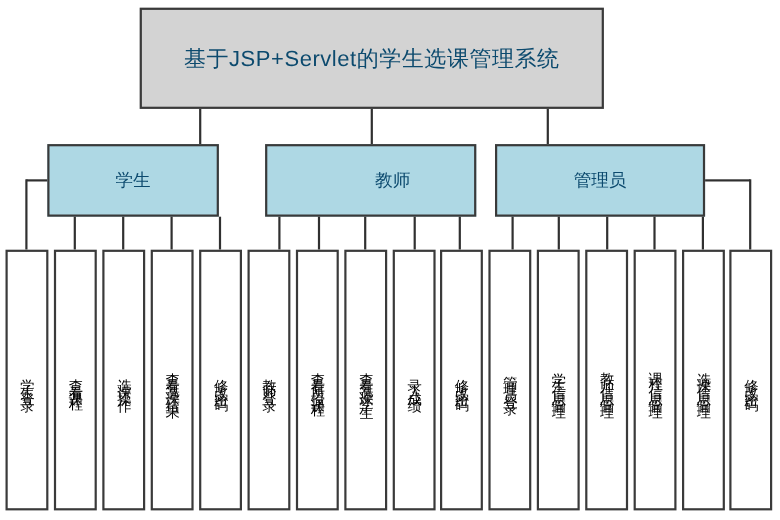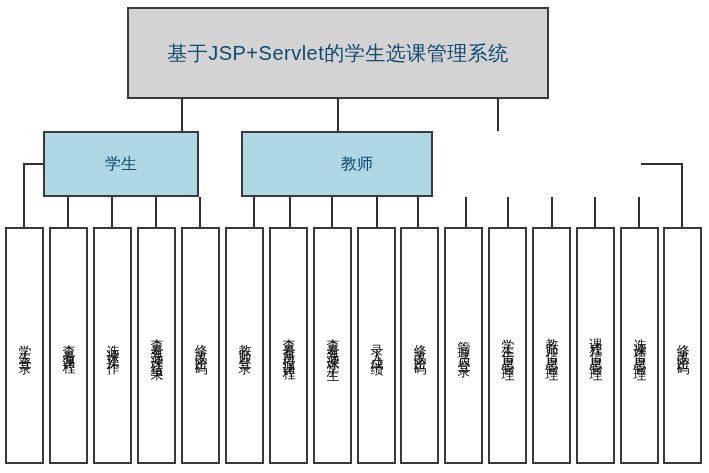--- a/index.html
+++ b/index.html
@@ -77,20 +77,23 @@
   <div class="vline" style="left:181px; top:99px;  height:32px;"></div>
   <div class="vline" style="left:337px; top:99px;  height:32px;"></div>
   <div class="vline" style="left:497px; top:99px;  height:32px;"></div>
 
   <div class="box group-box group-student">
     <span>学生</span>
   </div>
   <div class="box group-box group-teacher">
     <span>教师</span>
   </div>
+  <div class="box group-box group-admin">
+    <span>管理员</span>
+  </div>
 
   <div class="hline" style="left:24px;  top:163px; width:19px;"></div>
   <div class="vline" style="left:23px;  top:163px; height:64px;"></div>
   <div class="vline" style="left:67px;  top:197px; height:30px;"></div>
   <div class="vline" style="left:111px; top:197px; height:30px;"></div>
   <div class="vline" style="left:155px; top:197px; height:30px;"></div>
   <div class="vline" style="left:199px; top:197px; height:30px;"></div>
 
   <div class="vline" style="left:253px; top:197px; height:30px;"></div>
   <div class="vline" style="left:289px; top:197px; height:30px;"></div>

